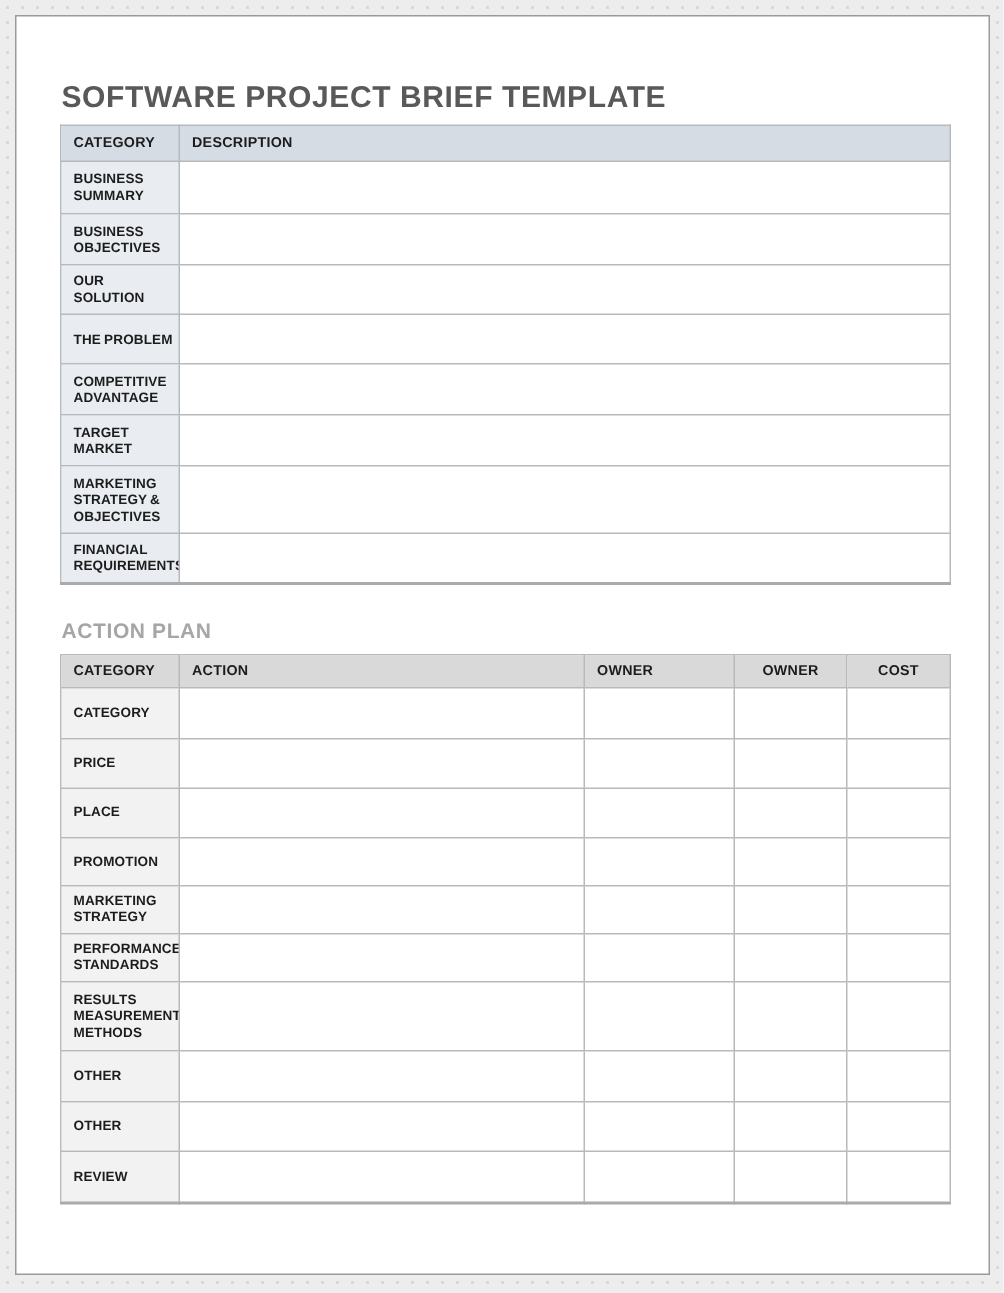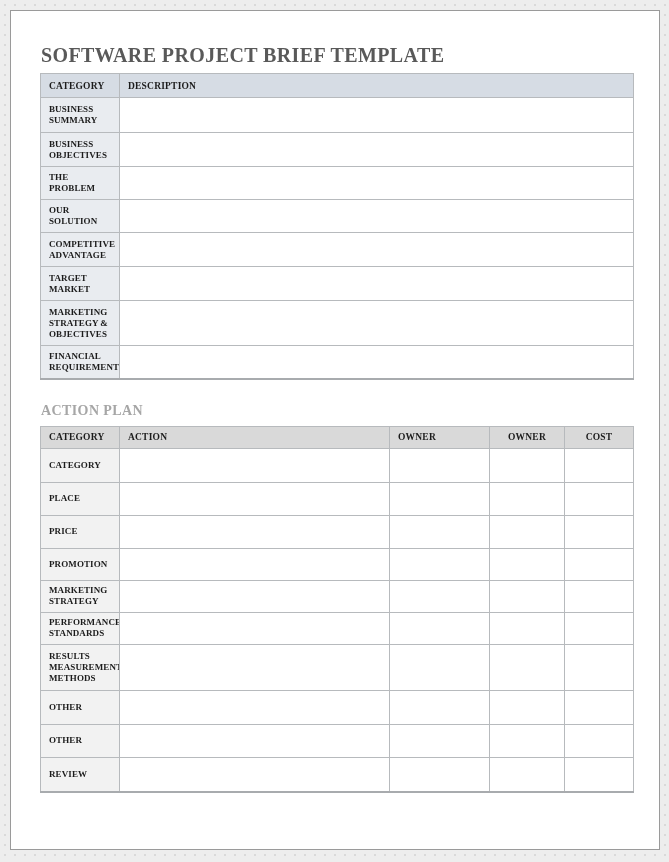--- a/index.html
+++ b/index.html
@@ -9,22 +9,21 @@
     background-color: #ededed;
     background-image: radial-gradient(circle, #d9d9d9 1px, rgba(0,0,0,0) 1.3px);
     background-size: 10px 10px;
   }
   .page {
     position: absolute;
     left: 10px; top: 10px;
     width: 650px; height: 840px;
     background: #ffffff;
     border: 1px solid #9a9a9a;
-    padding: 32px 26px 0 29px;
-    font-family: Liberation Serif, serif;
+    padding: 42px 26px 0 29px;
   }
   .doc-title {
     font-size: 20px;
     font-weight: bold;
     letter-spacing: 0.4px;
     color: #595959;
     line-height: 24px;
     margin-left: 1px;
   }
   table {
@@ -95,25 +94,25 @@
     <tbody>
       <tr style="height:35px">
         <td class="cat-cell">BUSINESS SUMMARY</td>
         <td class="fill-cell"></td>
       </tr>
       <tr style="height:34px">
         <td class="cat-cell">BUSINESS OBJECTIVES</td>
         <td class="fill-cell"></td>
       </tr>
       <tr style="height:33px">
+        <td class="cat-cell">OUR SOLUTION</td>
+        <td class="fill-cell"></td>
+      </tr>
+      <tr style="height:33px">
         <td class="cat-cell">THE PROBLEM</td>
-        <td class="fill-cell"></td>
-      </tr>
-      <tr style="height:33px">
-        <td class="cat-cell">OUR SOLUTION</td>
         <td class="fill-cell"></td>
       </tr>
       <tr style="height:34px">
         <td class="cat-cell">COMPETITIVE ADVANTAGE</td>
         <td class="fill-cell"></td>
       </tr>
       <tr style="height:34px">
         <td class="cat-cell">TARGET MARKET</td>
         <td class="fill-cell"></td>
       </tr>
@@ -149,28 +148,28 @@
     </thead>
     <tbody>
       <tr style="height:34px">
         <td class="cat-cell">CATEGORY</td>
         <td class="fill-cell"></td>
         <td class="fill-cell"></td>
         <td class="fill-cell"></td>
         <td class="fill-cell"></td>
       </tr>
       <tr style="height:33px">
+        <td class="cat-cell">PRICE</td>
+        <td class="fill-cell"></td>
+        <td class="fill-cell"></td>
+        <td class="fill-cell"></td>
+        <td class="fill-cell"></td>
+      </tr>
+      <tr style="height:33px">
         <td class="cat-cell">PLACE</td>
-        <td class="fill-cell"></td>
-        <td class="fill-cell"></td>
-        <td class="fill-cell"></td>
-        <td class="fill-cell"></td>
-      </tr>
-      <tr style="height:33px">
-        <td class="cat-cell">PRICE</td>
         <td class="fill-cell"></td>
         <td class="fill-cell"></td>
         <td class="fill-cell"></td>
         <td class="fill-cell"></td>
       </tr>
       <tr style="height:32px">
         <td class="cat-cell">PROMOTION</td>
         <td class="fill-cell"></td>
         <td class="fill-cell"></td>
         <td class="fill-cell"></td>

